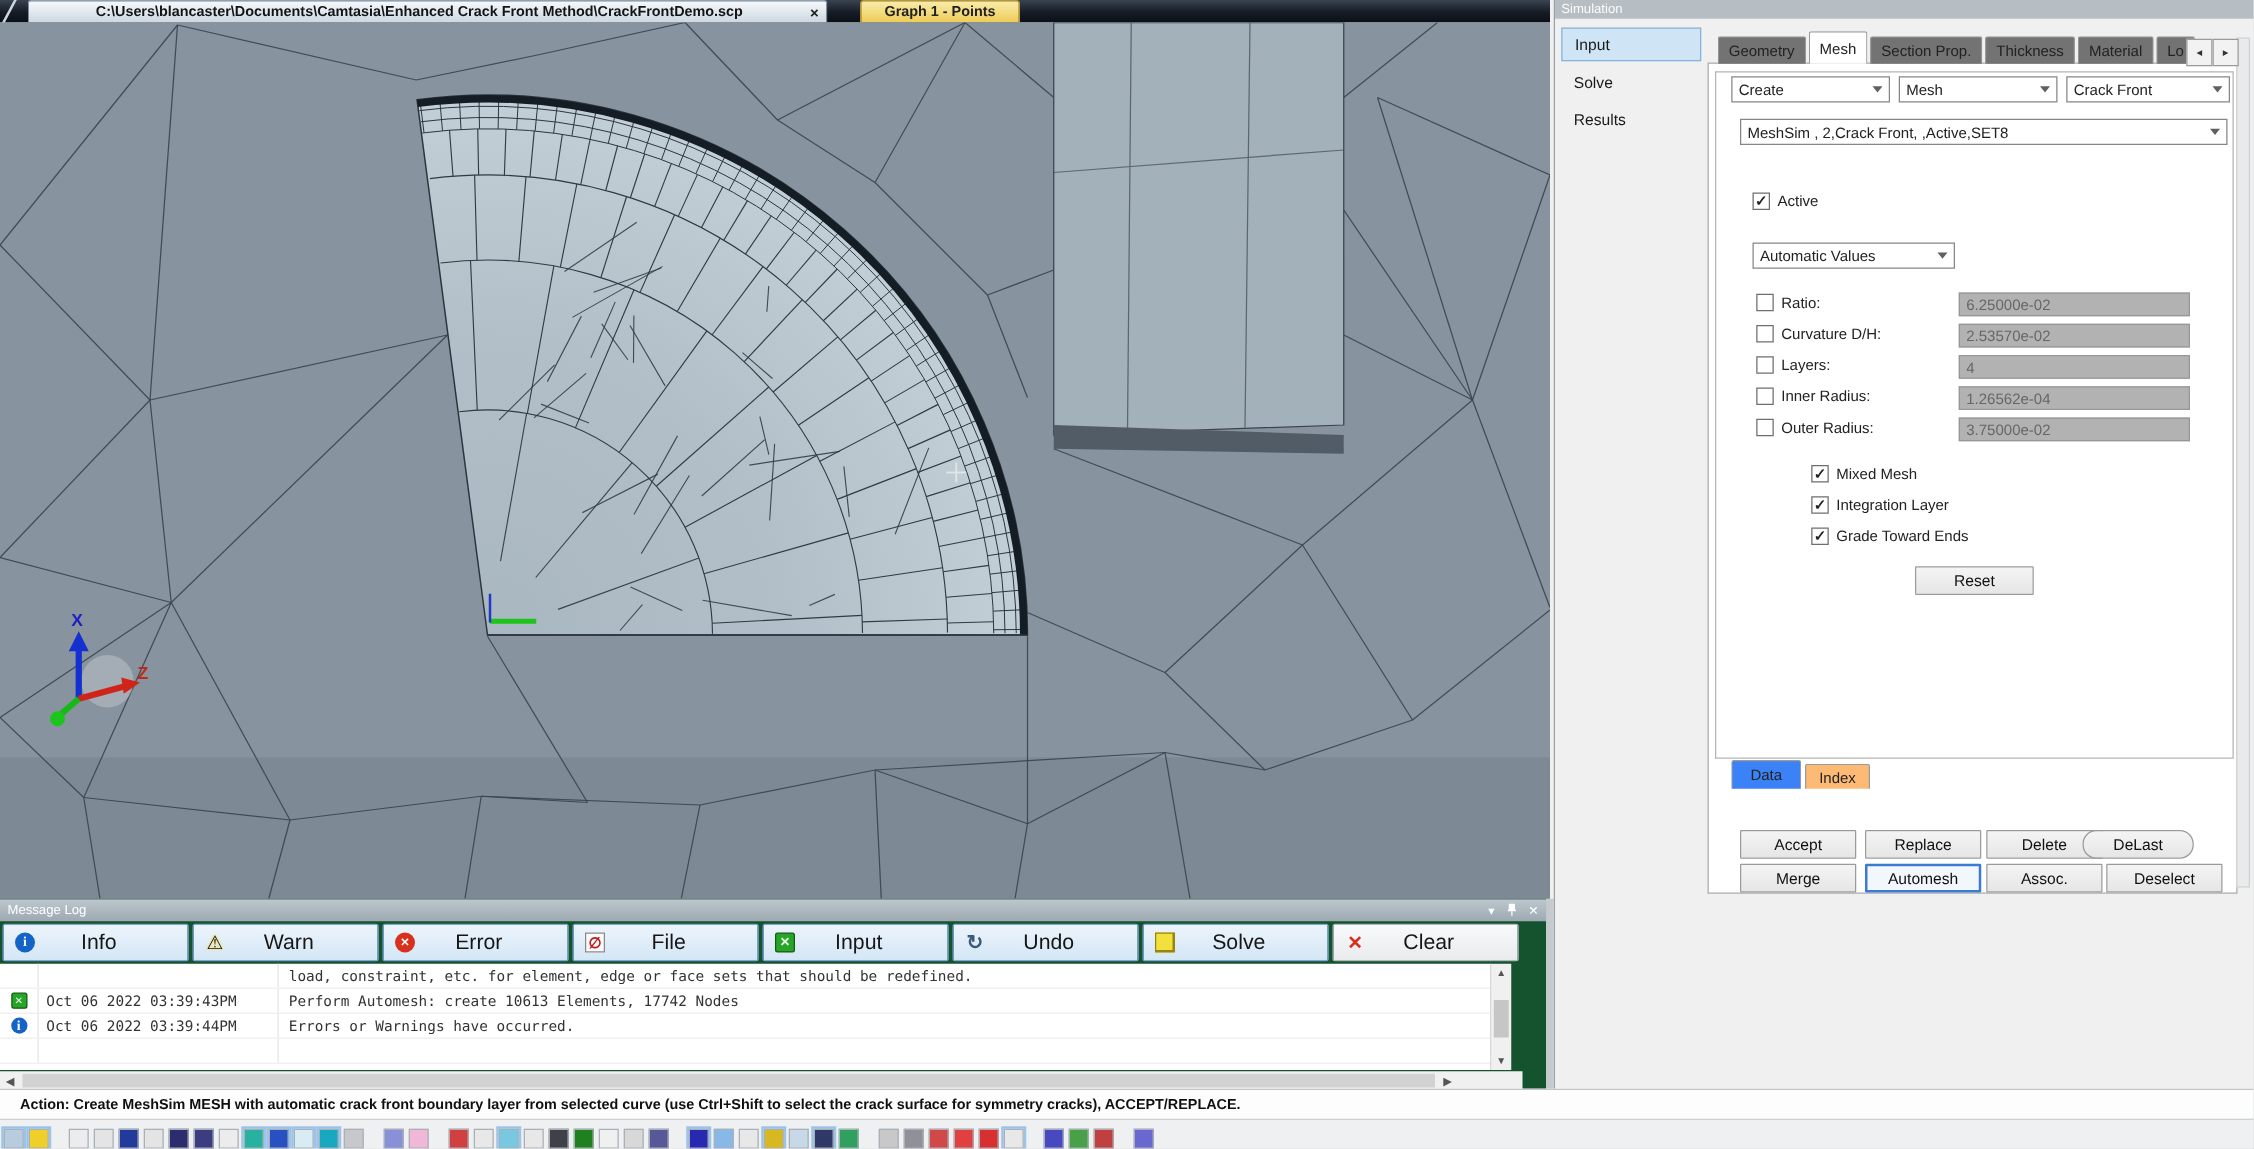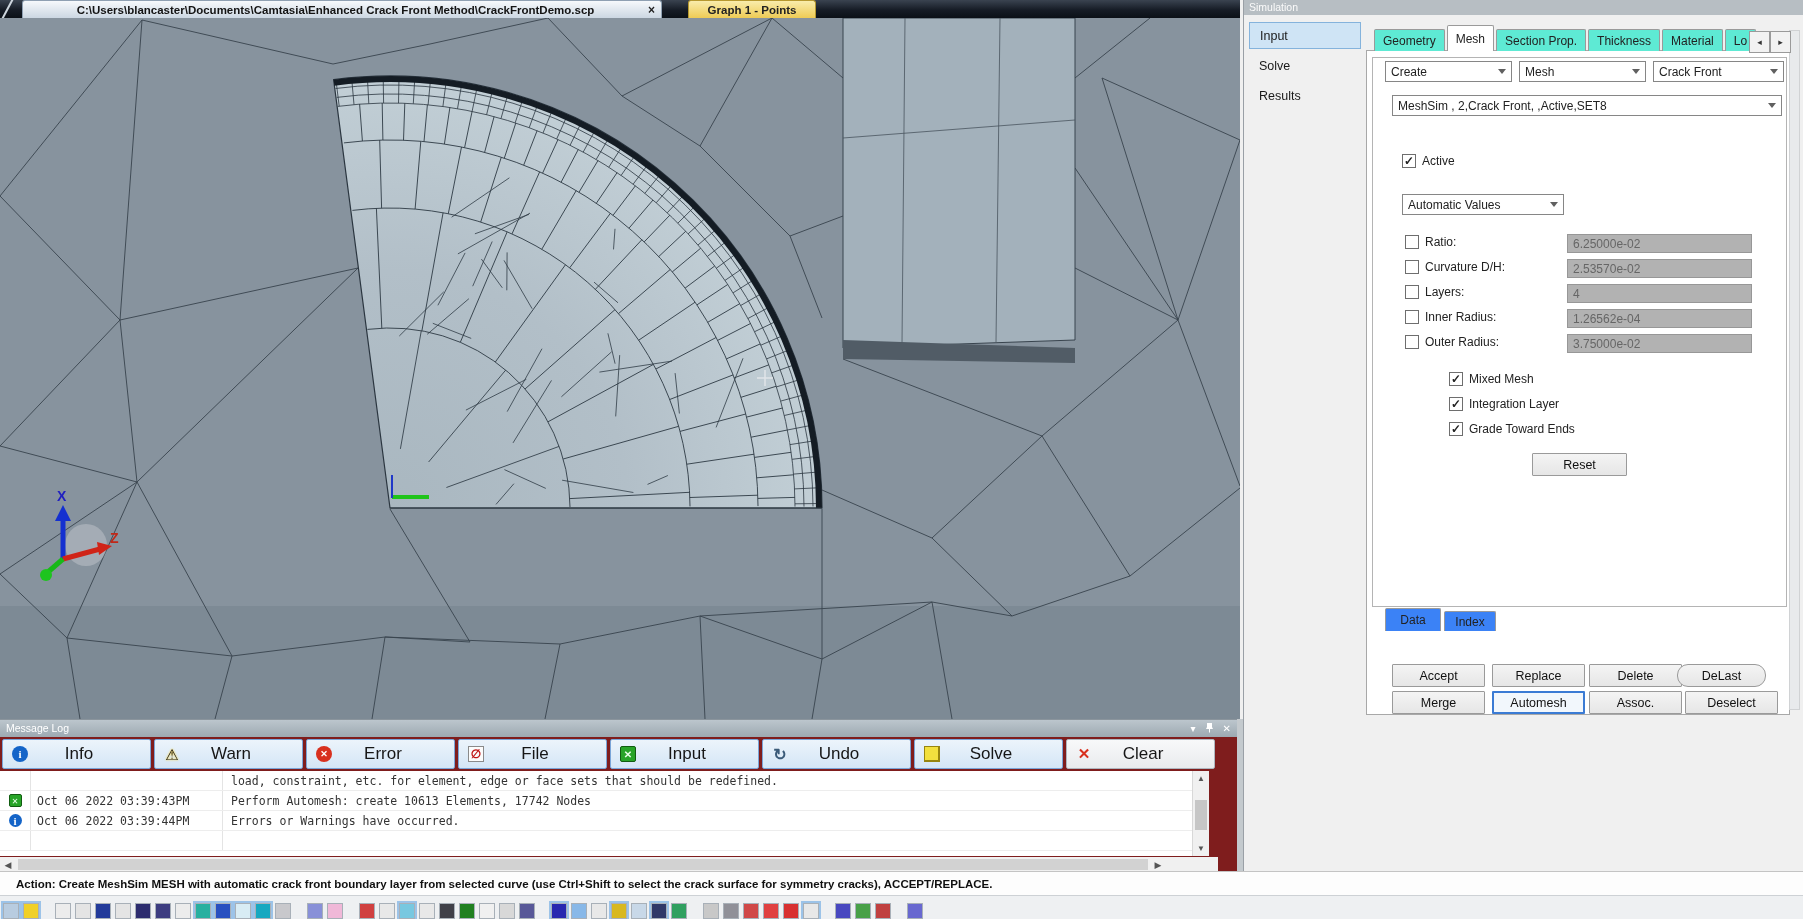--- a/index.html
+++ b/index.html
@@ -25,21 +25,21 @@
   .viewport{position:absolute;left:0;top:18px;width:1240px;height:701px;background:#87939e;}
   
   .panel{position:absolute;left:1243px;top:0;width:560px;height:871px;background:#f0f0f0;
          border-left:1px solid #9aa0a6;box-sizing:border-box;}
   .panel-title{position:absolute;left:0;top:0;width:100%;height:15px;background:#b7bec3;
          color:#fbfbfb;font-size:10.5px;line-height:15px;padding-left:5px;box-sizing:border-box;}
   .nav-item{position:absolute;left:5px;width:112px;height:27px;display:flex;align-items:center;
          padding-left:10px;box-sizing:border-box;font-size:12.5px;color:#1a1a1a;}
   .nav-item.sel{background:#cfe4f5;border:1px solid #85b3dc;}
   .tabstrip{position:absolute;left:130px;top:29px;display:flex;align-items:flex-end;z-index:3;}
-  .tab{height:16px;padding:3px 8px 2px 8px;background:#5eead4;border:1px solid #9a9a9a;
+  .tab{height:16px;padding:3px 8px 2px 8px;background:#737373;border:1px solid #9a9a9a;
        border-bottom:none;font-size:12px;color:#222;margin-right:0;border-radius:2px 2px 0 0;
        line-height:16px;}
   .tab + .tab{margin-left:2px;}
   .tab.sel{background:#fff;height:20px;margin-top:-4px;position:relative;z-index:4;
        line-height:20px;font-size:12px;}
   .tab-arrows{position:absolute;left:505px;top:31px;display:flex;z-index:5;}
   .tab-arrow{width:19px;height:20px;background:#f2f2f2;border:1px solid #9a9a9a;
        font-size:9px;color:#333;display:flex;align-items:center;justify-content:center;}
   .form-area{position:absolute;left:122px;top:50px;width:424px;height:665px;background:#fff;
        border:1px solid #a8a8a8;box-sizing:border-box;}
@@ -52,30 +52,30 @@
   .cb{width:14px;height:14px;border:1px solid #6e6e6e;background:#fff;display:inline-flex;
       align-items:center;justify-content:center;font-size:12px;font-weight:bold;color:#222;
       line-height:1;box-sizing:border-box;flex:none;}
   .cbrow{position:absolute;display:flex;align-items:center;gap:6px;font-size:12px;color:#222;}
   .pinput{position:absolute;background:#b2b2b2;border:1px solid #979797;color:#666;
       font-size:12px;display:flex;align-items:center;padding:0 5px;box-sizing:border-box;}
   .btn{background:linear-gradient(#f4f4f4,#e6e6e6);border:1px solid #9a9a9a;font-size:12.5px;
       color:#111;display:flex;align-items:center;justify-content:center;position:absolute;
       box-sizing:border-box;border-radius:1px;}
   .btn.focus{border:2px solid #3b7bd4;background:#f2f7fc;}
-  .dtab{position:absolute;background:#3b82f6;border:1px solid #9a9a9a;border-bottom:none;
+  .dtab{position:absolute;background:#fdba74;border:1px solid #9a9a9a;border-bottom:none;
       font-size:12px;color:#222;display:flex;align-items:center;justify-content:center;
       border-radius:2px 2px 0 0;box-sizing:border-box;}
   .dtab.sel{background:#3b82f6;z-index:2;}
   .assoc{position:absolute;background:#fff;border:1px solid #7a7a7a;font-size:12px;color:#111;
       display:flex;align-items:center;padding:0 6px;box-sizing:border-box;}
   .vsb-panel{position:absolute;right:3px;top:30px;width:11px;height:680px;background:#e8eaec;
       border:1px solid #d0d2d4;box-sizing:border-box;}
   
-  .mlog{position:absolute;left:0;top:719px;width:1237px;height:152px;background:#7f1d1d;
+  .mlog{position:absolute;left:0;top:719px;width:1237px;height:152px;background:#14532d;
       border-top:1px solid #8a949c;box-sizing:border-box;}
   .mlog-head{position:absolute;left:0;top:0;width:100%;height:17px;
       background:linear-gradient(#bcc6cd,#9da9b1);color:#fff;font-size:10.5px;line-height:17px;
       padding-left:6px;box-sizing:border-box;}
   .mlog-headicons{position:absolute;right:6px;top:0;height:17px;display:flex;gap:9px;
       align-items:center;color:#fff;font-size:10px;}
   .mlog-toolbar{position:absolute;left:2px;top:19px;width:1213px;height:30px;display:flex;gap:3px;}
   .lbtn{flex:1;background:linear-gradient(#ecf4fb,#d4e6f6);border:1px solid #7aa5d8;
       border-radius:2px;display:flex;align-items:center;font-size:17px;color:#161616;
       box-sizing:border-box;}
@@ -463,21 +463,21 @@
 
       <div class="btn" style="left:165px;top:402px;width:95px;height:23px;">Reset</div>
 
       <div class="dtab sel" style="left:18px;top:557px;width:56px;height:23px;">Data</div>
       <div class="dtab" style="left:77px;top:560px;width:52px;height:20px;">Index</div>
 
 
       <div class="btn" style="left:25px;top:613px;width:93px;height:23px;">Accept</div>
       <div class="btn" style="left:125px;top:613px;width:93px;height:23px;">Replace</div>
       <div class="btn" style="left:222px;top:613px;width:93px;height:23px;">Delete</div>
-      <div class="btn" style="left:310px;top:613px;width:89px;height:23px;border-radius:11px;">DeLast</div>
+      <div class="btn" style="left:299px;top:613px;width:89px;height:23px;border-radius:11px;">DeLast</div>
       <div class="btn" style="left:25px;top:640px;width:93px;height:23px;">Merge</div>
       <div class="btn focus" style="left:125px;top:640px;width:93px;height:23px;">Automesh</div>
       <div class="btn" style="left:222px;top:640px;width:93px;height:23px;">Assoc.</div>
       <div class="btn" style="left:318px;top:640px;width:93px;height:23px;">Deselect</div>
     </div>
 
     <div class="vsb-panel"></div>
   </div>
 
   <div class="mlog">

